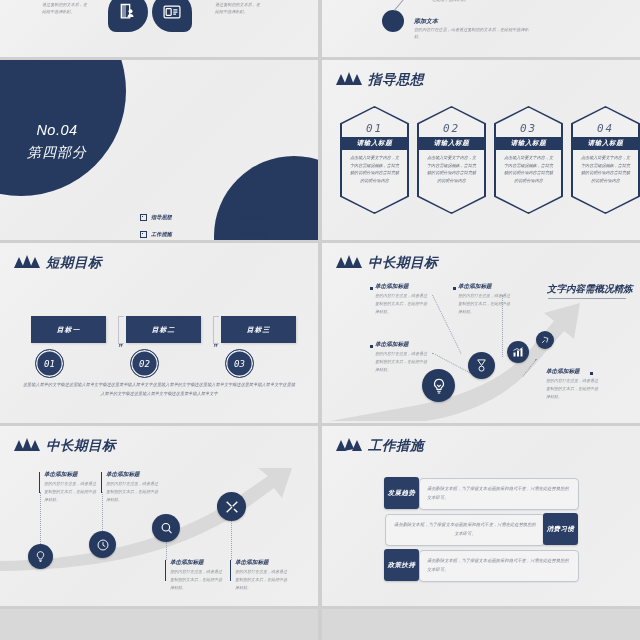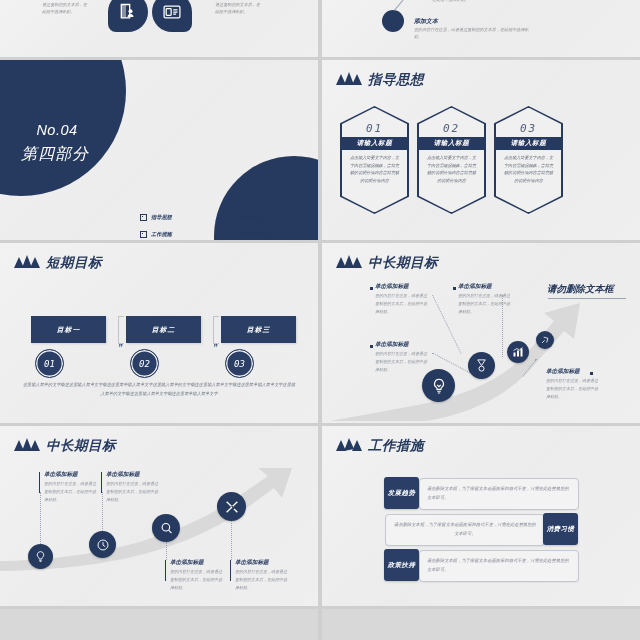--- a/index.html
+++ b/index.html
@@ -50,22 +50,22 @@
   .cover-circle{
     position:absolute;left:-84px;top:-74px;width:210px;height:210px;
     border-radius:50%;background:#26395e;
   }
   .cover-circle2{
     position:absolute;right:-56px;bottom:-76px;width:160px;height:160px;
     border-radius:50%;background:#26395e;
   }
   .cv-no{position:absolute;left:13px;top:62px;width:88px;text-align:center;
     color:#fff;font-size:14.5px;letter-spacing:.5px;}
-  .cv-part{position:absolute;left:21px;top:84px;width:88px;text-align:left;
-    color:#fff;font-size:16px;letter-spacing:1px;}
+  .cv-part{position:absolute;left:13px;top:84px;width:88px;text-align:center;
+    color:#fff;font-size:14px;letter-spacing:1px;}
   .cv-title{
     position:absolute;left:136px;top:111px;font-size:29px;font-weight:bold;
     color:#26395e;letter-spacing:3px;
   }
   .cv-bul{position:absolute;display:flex;align-items:center;gap:4px;
     font-size:5.2px;color:#26395e;font-weight:bold;}
   .cv-bul .bx{
     width:5px;height:5px;border:1px solid #26395e;position:relative;flex:none;
   }
   .cv-bul .bx::after{content:"";position:absolute;left:1px;top:1px;
@@ -233,20 +233,26 @@
         <div class="hex-num">02</div>
         <div class="hex-bar">请输入标题</div>
         <div class="hex-body">点击输入简要文字内容，文字内容需概况精炼，言简意赅的说明分项内容言简意赅的说明分项内容</div>
       </div>
       <div class="hex">
           <div class="hex-in"></div>
         <div class="hex-num">03</div>
         <div class="hex-bar">请输入标题</div>
         <div class="hex-body">点击输入简要文字内容，文字内容需概况精炼，言简意赅的说明分项内容言简意赅的说明分项内容</div>
       </div>
+      <div class="hex">
+          <div class="hex-in"></div>
+        <div class="hex-num">04</div>
+        <div class="hex-bar">请输入标题</div>
+        <div class="hex-body">点击输入简要文字内容，文字内容需概况精炼，言简意赅的说明分项内容言简意赅的说明分项内容</div>
+      </div>
     </div>
   </div>
 
   <div class="slide">
     <div class="shead">
       <span class="mtn">
         <svg width="26" height="13" viewBox="0 0 26 13">
             <path d="M0 13L5 2l5 11z" fill="#26395e"></path>
             <path d="M8 13L13 0l5 13z" fill="#26395e"></path>
             <path d="M16 13L21 2l5 11z" fill="#26395e"></path>
@@ -327,21 +333,21 @@
     <div class="cal-txt" style="left:136px;top:49px;">您的内容打在这里，或者通过复制您的文本后，在此框中选择粘贴。</div>
 
     <div class="sq" style="left:48px;top:102px;"></div>
     <div class="cal-ttl" style="left:53px;top:98px;">单击添加标题</div>
     <div class="cal-txt" style="left:53px;top:107px;">您的内容打在这里，或者通过复制您的文本后，在此框中选择粘贴。</div>
 
     <div class="sq" style="left:268px;top:129px;"></div>
     <div class="cal-ttl" style="left:224px;top:125px;">单击添加标题</div>
     <div class="cal-txt" style="left:224px;top:134px;">您的内容打在这里，或者通过复制您的文本后，在此框中选择粘贴。</div>
 
-    <div class="cal-bigttl" style="left:225px;top:40px;">请勿删除文本框</div>
+    <div class="cal-bigttl" style="left:225px;top:40px;">文字内容需概况精炼</div>
     <div class="cal-bigrule" style="left:226px;top:55px;width:78px;"></div>
   </div>
 
   <div class="slide">
     <div class="shead">
       <span class="mtn">
         <svg width="26" height="13" viewBox="0 0 26 13">
             <path d="M0 13L5 2l5 11z" fill="#26395e"></path>
             <path d="M8 13L13 0l5 13z" fill="#26395e"></path>
             <path d="M16 13L21 2l5 11z" fill="#26395e"></path>

